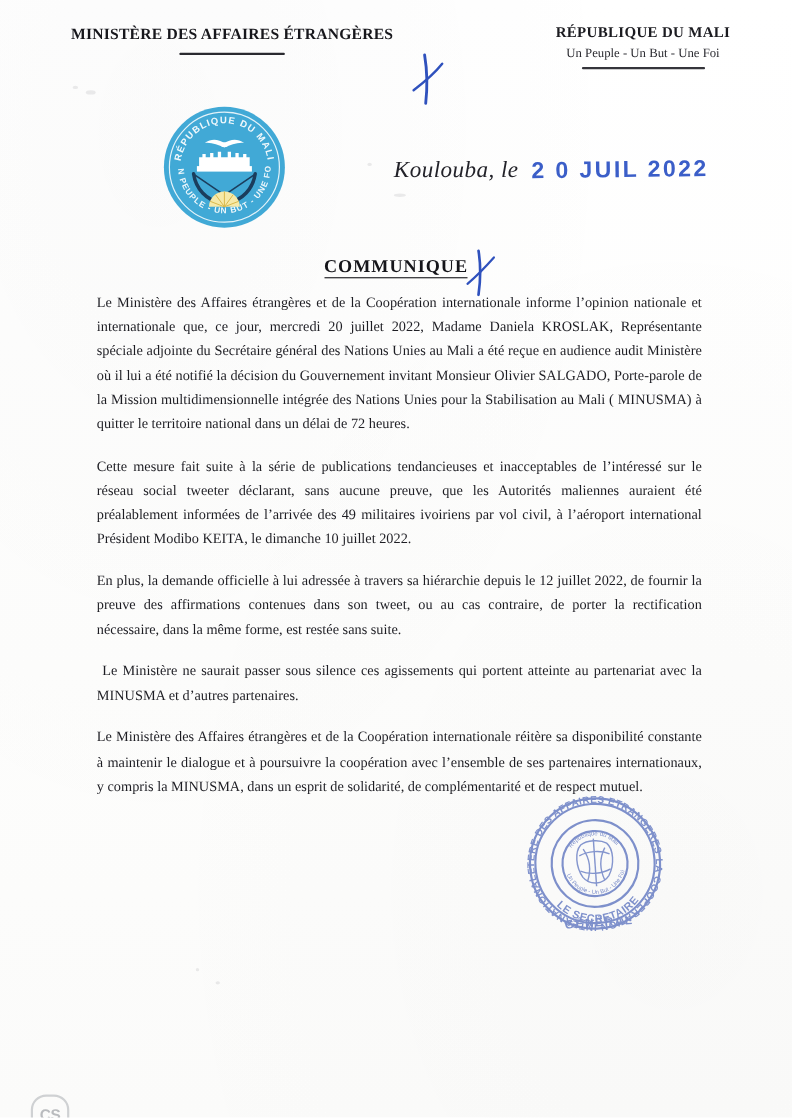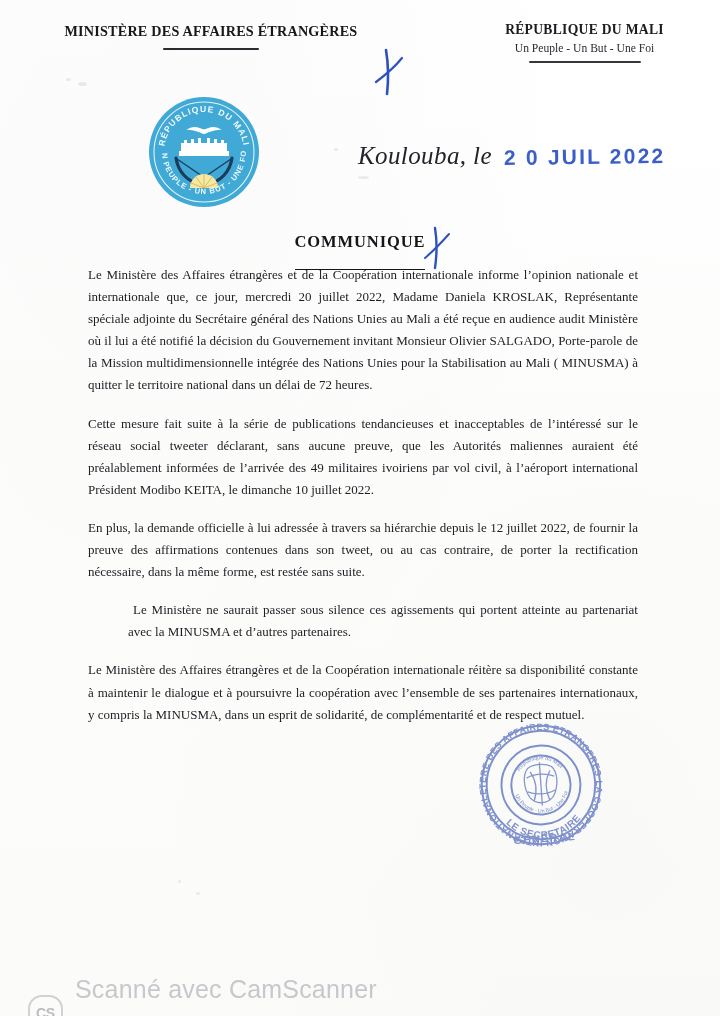--- a/index.html
+++ b/index.html
@@ -114,21 +114,21 @@
     position: absolute;
     left: 358px;
     top: 142px;
     display: flex;
     align-items: baseline;
     gap: 12px;
   }
   .dateline-place {
     font-family: "Liberation Serif", serif;
     font-style: italic;
-    font-size: 25px;
+    font-size: 21px;
     color: #23232a;
     letter-spacing: 0.4px;
   }
   .date-stamp {
     font-family: "Liberation Sans", sans-serif;
     font-weight: bold;
     font-size: 21px;
     letter-spacing: 2.2px;
     color: #2b51c4;
     transform: rotate(-0.7deg);
@@ -143,21 +143,21 @@
     width: 720px;
     text-align: center;
   }
   .doc-title {
     display: inline-block;
     font-family: "Liberation Serif", serif;
     font-weight: bold;
     font-size: 16.5px;
     letter-spacing: 0.9px;
     border-bottom: 1.6px solid #15151a;
-    padding-bottom: 17px;
+    padding-bottom: 0;
     color: #15151a;
     position: relative;
   }
   .ink-stroke-title {
     position: absolute;
     left: 420px;
     top: 226px;
     width: 34px;
     height: 44px;
     pointer-events: none;
@@ -173,21 +173,21 @@
   .para {
     font-family: "Liberation Serif", serif;
     font-size: 13px;
     line-height: 22.1px;
     text-align: justify;
     text-justify: inter-word;
     color: #1d1d23;
     margin: 0 0 16px 0;
   }
   .para:last-child { margin-bottom: 0; }
-  .para.indent-space { text-indent: 5px; margin-left: 40px; }
+  .para.indent-space { text-indent: 5px; }
 
   
   .stamp {
     position: absolute;
     left: 472px;
     top: 716px;
     width: 138px;
     height: 140px;
     transform: rotate(-4deg);
     opacity: 0.86;
@@ -340,21 +340,20 @@
       <path d="M56 62 C64 58, 76 58, 84 62"></path>
       <path d="M56 76 C64 80, 76 80, 84 76"></path>
       <path d="M70 47 L70 91"></path>
       <path d="M60 56 C66 66, 66 76, 62 86"></path>
       <path d="M80 56 C74 66, 74 76, 78 86"></path>
     </g>
   </svg>
 
   <div class="watermark">
     <div class="cs-badge">CS</div>
-    <div class="cs-text">Scanné avec CamScanner</div>
   </div>
 
   <div class="speck" style="left:78px;  top:82px;  width:9px; height:4px;"></div>
   <div class="speck" style="left:66px;  top:78px;  width:5px; height:3px;"></div>
   <div class="speck" style="left:358px; top:176px; width:11px; height:3px;"></div>
   <div class="speck" style="left:334px; top:148px; width:4px;  height:3px;"></div>
   <div class="speck" style="left:178px; top:880px; width:3px;  height:3px;"></div>
   <div class="speck" style="left:196px; top:892px; width:4px;  height:3px;"></div>
 
 </div>

